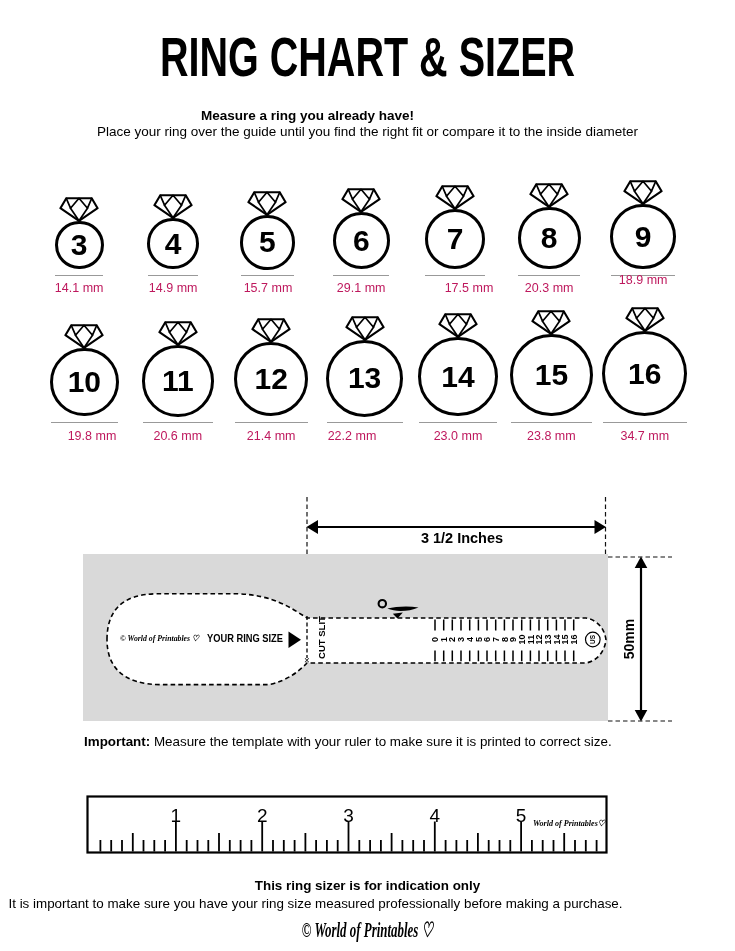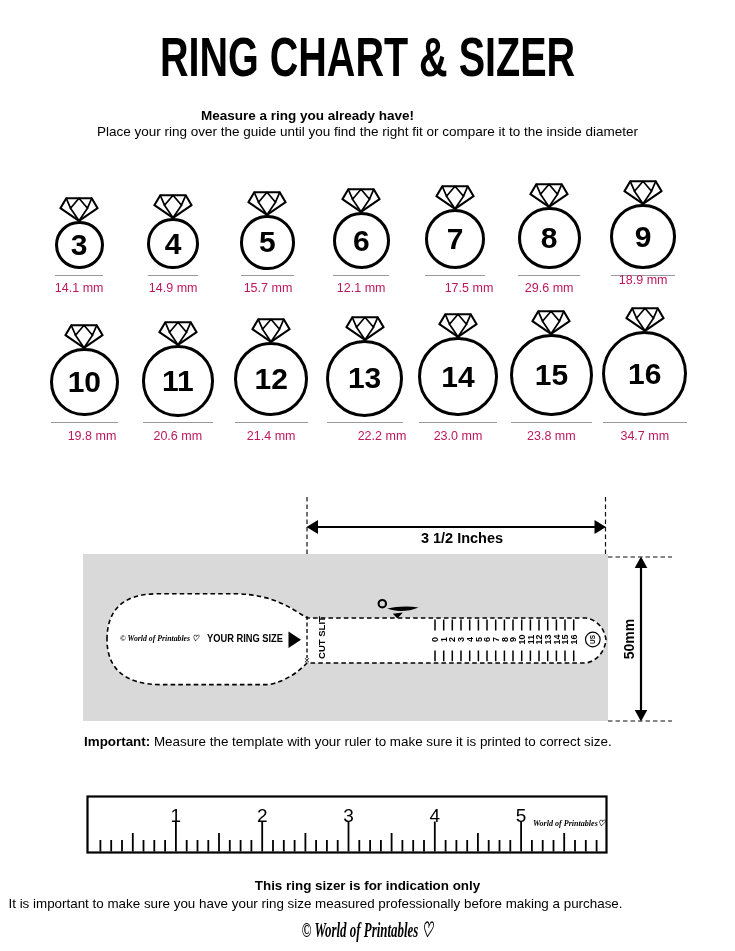--- a/index.html
+++ b/index.html
@@ -65,41 +65,41 @@
 <div class="mm" style="left:228px;top:280.5px">15.7 mm</div>
 <div class="dia" style="left:341.2px;top:188.4px"><svg viewBox="0 0 40 25" width="40" height="25">
       <g fill="none" stroke="#000" stroke-linejoin="round" stroke-linecap="round">
         <path d="M7.3 1.3 H32.7 L38.6 11.2 L20 23.8 L1.4 11.2 Z" stroke-width="2.1"></path>
         <path d="M7.3 1.3 L11.5 11.2 L20 1.3 L28.5 11.2 L32.7 1.3" stroke-width="1.7"></path>
         <path d="M11.5 11.2 L20 23.8 M28.5 11.2 L20 23.8" stroke-width="1.7"></path>
       </g>
     </svg></div>
 <div class="circ" style="left:332.6px;top:212.2px;width:57.3px;height:57.3px;font-size:30px">6</div>
 <div class="ul" style="left:333.1px;top:274.5px;width:56.3px"></div>
-<div class="mm" style="left:321.2px;top:280.5px">12.1 mm</div>
+<div class="mm" style="left:321.2px;top:280.5px">29.1 mm</div>
 <div class="dia" style="left:435.2px;top:185.0px"><svg viewBox="0 0 40 25" width="40" height="25">
       <g fill="none" stroke="#000" stroke-linejoin="round" stroke-linecap="round">
         <path d="M7.3 1.3 H32.7 L38.6 11.2 L20 23.8 L1.4 11.2 Z" stroke-width="2.1"></path>
         <path d="M7.3 1.3 L11.5 11.2 L20 1.3 L28.5 11.2 L32.7 1.3" stroke-width="1.7"></path>
         <path d="M11.5 11.2 L20 23.8 M28.5 11.2 L20 23.8" stroke-width="1.7"></path>
       </g>
     </svg></div>
 <div class="circ" style="left:424.8px;top:208.8px;width:60.7px;height:60.7px;font-size:30px">7</div>
 <div class="ul" style="left:425.3px;top:274.5px;width:59.7px"></div>
 <div class="mm" style="left:429px;top:280.5px">17.5 mm</div>
 <div class="dia" style="left:529.2px;top:182.9px"><svg viewBox="0 0 40 25" width="40" height="25">
       <g fill="none" stroke="#000" stroke-linejoin="round" stroke-linecap="round">
         <path d="M7.3 1.3 H32.7 L38.6 11.2 L20 23.8 L1.4 11.2 Z" stroke-width="2.1"></path>
         <path d="M7.3 1.3 L11.5 11.2 L20 1.3 L28.5 11.2 L32.7 1.3" stroke-width="1.7"></path>
         <path d="M11.5 11.2 L20 23.8 M28.5 11.2 L20 23.8" stroke-width="1.7"></path>
       </g>
     </svg></div>
 <div class="circ" style="left:517.8px;top:206.7px;width:62.8px;height:62.8px;font-size:30px">8</div>
 <div class="ul" style="left:518.3px;top:274.5px;width:61.8px"></div>
-<div class="mm" style="left:509.2px;top:280.5px">29.6 mm</div>
+<div class="mm" style="left:509.2px;top:280.5px">20.3 mm</div>
 <div class="dia" style="left:623.2px;top:180.1px"><svg viewBox="0 0 40 25" width="40" height="25">
       <g fill="none" stroke="#000" stroke-linejoin="round" stroke-linecap="round">
         <path d="M7.3 1.3 H32.7 L38.6 11.2 L20 23.8 L1.4 11.2 Z" stroke-width="2.1"></path>
         <path d="M7.3 1.3 L11.5 11.2 L20 1.3 L28.5 11.2 L32.7 1.3" stroke-width="1.7"></path>
         <path d="M11.5 11.2 L20 23.8 M28.5 11.2 L20 23.8" stroke-width="1.7"></path>
       </g>
     </svg></div>
 <div class="circ" style="left:610.4px;top:203.9px;width:65.6px;height:65.6px;font-size:30px">9</div>
 <div class="ul" style="left:610.9px;top:274.5px;width:64.6px"></div>
 <div class="mm" style="left:603.2px;top:273px">18.9 mm</div>
@@ -135,21 +135,21 @@
 <div class="mm" style="left:231.2px;top:428.5px">21.4 mm</div>
 <div class="dia" style="left:344.6px;top:315.7px"><svg viewBox="0 0 40 25" width="40" height="25">
       <g fill="none" stroke="#000" stroke-linejoin="round" stroke-linecap="round">
         <path d="M7.3 1.3 H32.7 L38.6 11.2 L20 23.8 L1.4 11.2 Z" stroke-width="2.1"></path>
         <path d="M7.3 1.3 L11.5 11.2 L20 1.3 L28.5 11.2 L32.7 1.3" stroke-width="1.7"></path>
         <path d="M11.5 11.2 L20 23.8 M28.5 11.2 L20 23.8" stroke-width="1.7"></path>
       </g>
     </svg></div>
 <div class="circ" style="left:326.1px;top:339.5px;width:77.0px;height:77.0px;font-size:30px">13</div>
 <div class="ul" style="left:326.6px;top:422.0px;width:76.0px"></div>
-<div class="mm" style="left:342px;top:428.5px">22.2 mm</div>
+<div class="mm" style="left:312px;top:428.5px">22.2 mm</div>
 <div class="dia" style="left:438.0px;top:312.9px"><svg viewBox="0 0 40 25" width="40" height="25">
       <g fill="none" stroke="#000" stroke-linejoin="round" stroke-linecap="round">
         <path d="M7.3 1.3 H32.7 L38.6 11.2 L20 23.8 L1.4 11.2 Z" stroke-width="2.1"></path>
         <path d="M7.3 1.3 L11.5 11.2 L20 1.3 L28.5 11.2 L32.7 1.3" stroke-width="1.7"></path>
         <path d="M11.5 11.2 L20 23.8 M28.5 11.2 L20 23.8" stroke-width="1.7"></path>
       </g>
     </svg></div>
 <div class="circ" style="left:418.1px;top:336.7px;width:79.8px;height:79.8px;font-size:30px">14</div>
 <div class="ul" style="left:418.6px;top:422.0px;width:78.8px"></div>
 <div class="mm" style="left:418.0px;top:428.5px">23.0 mm</div>

